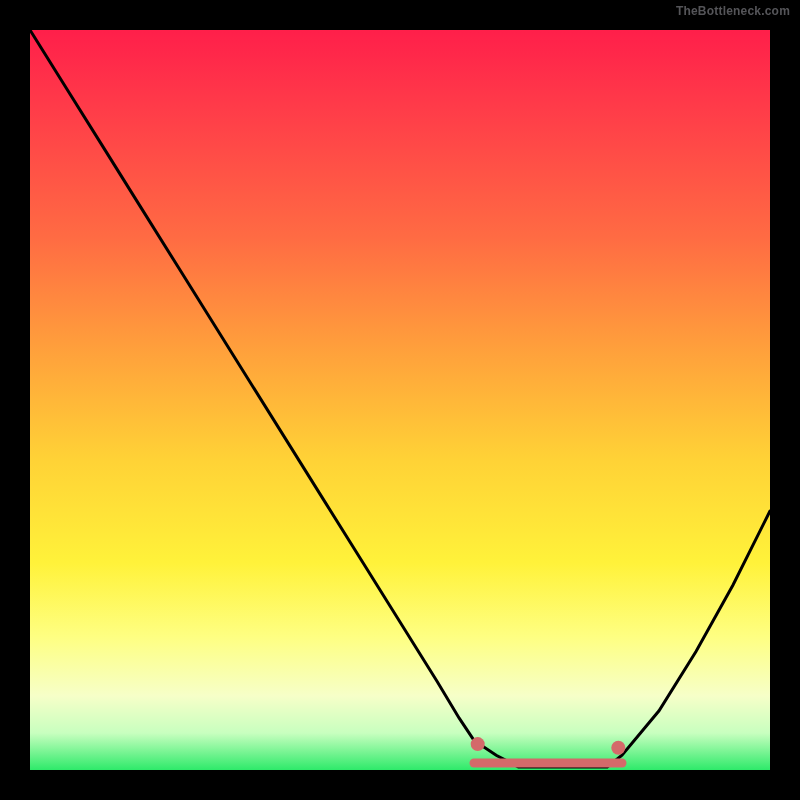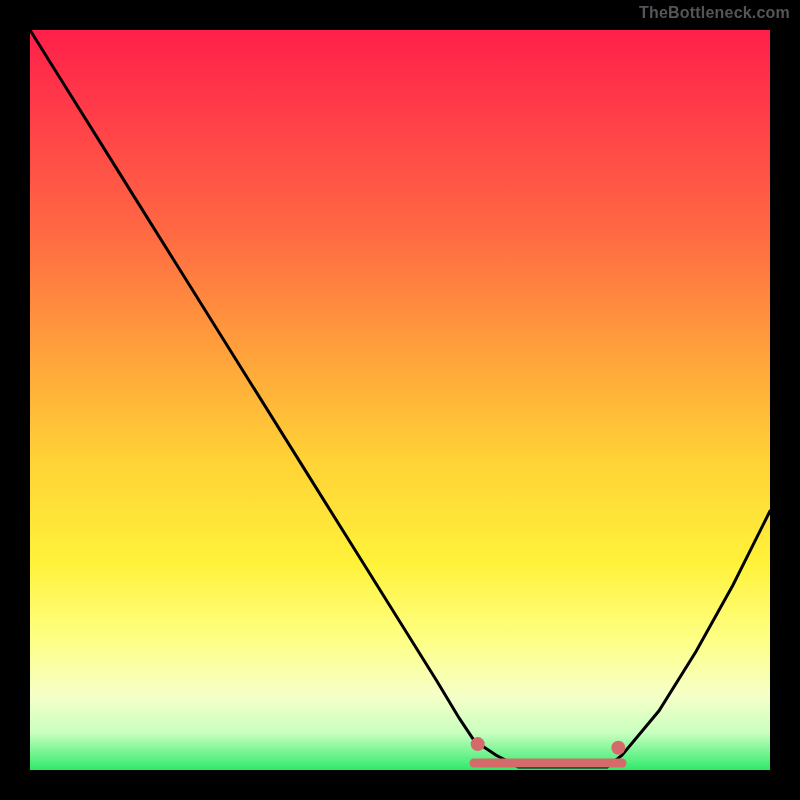--- a/index.html
+++ b/index.html
@@ -16,21 +16,21 @@
     top: 0;
     width: 800px;
     height: 800px;
     background: #000;
   }
   .watermark {
     position: absolute;
     top: 4px;
     right: 10px;
     font-family: Arial, Helvetica, sans-serif;
-    font-size: 16px;
+    font-size: 12px;
     font-weight: bold;
     color: #555559;
     letter-spacing: 0.2px;
   }
   .plot {
     position: absolute;
     left: 30px;
     top: 30px;
     width: 740px;
     height: 740px;

